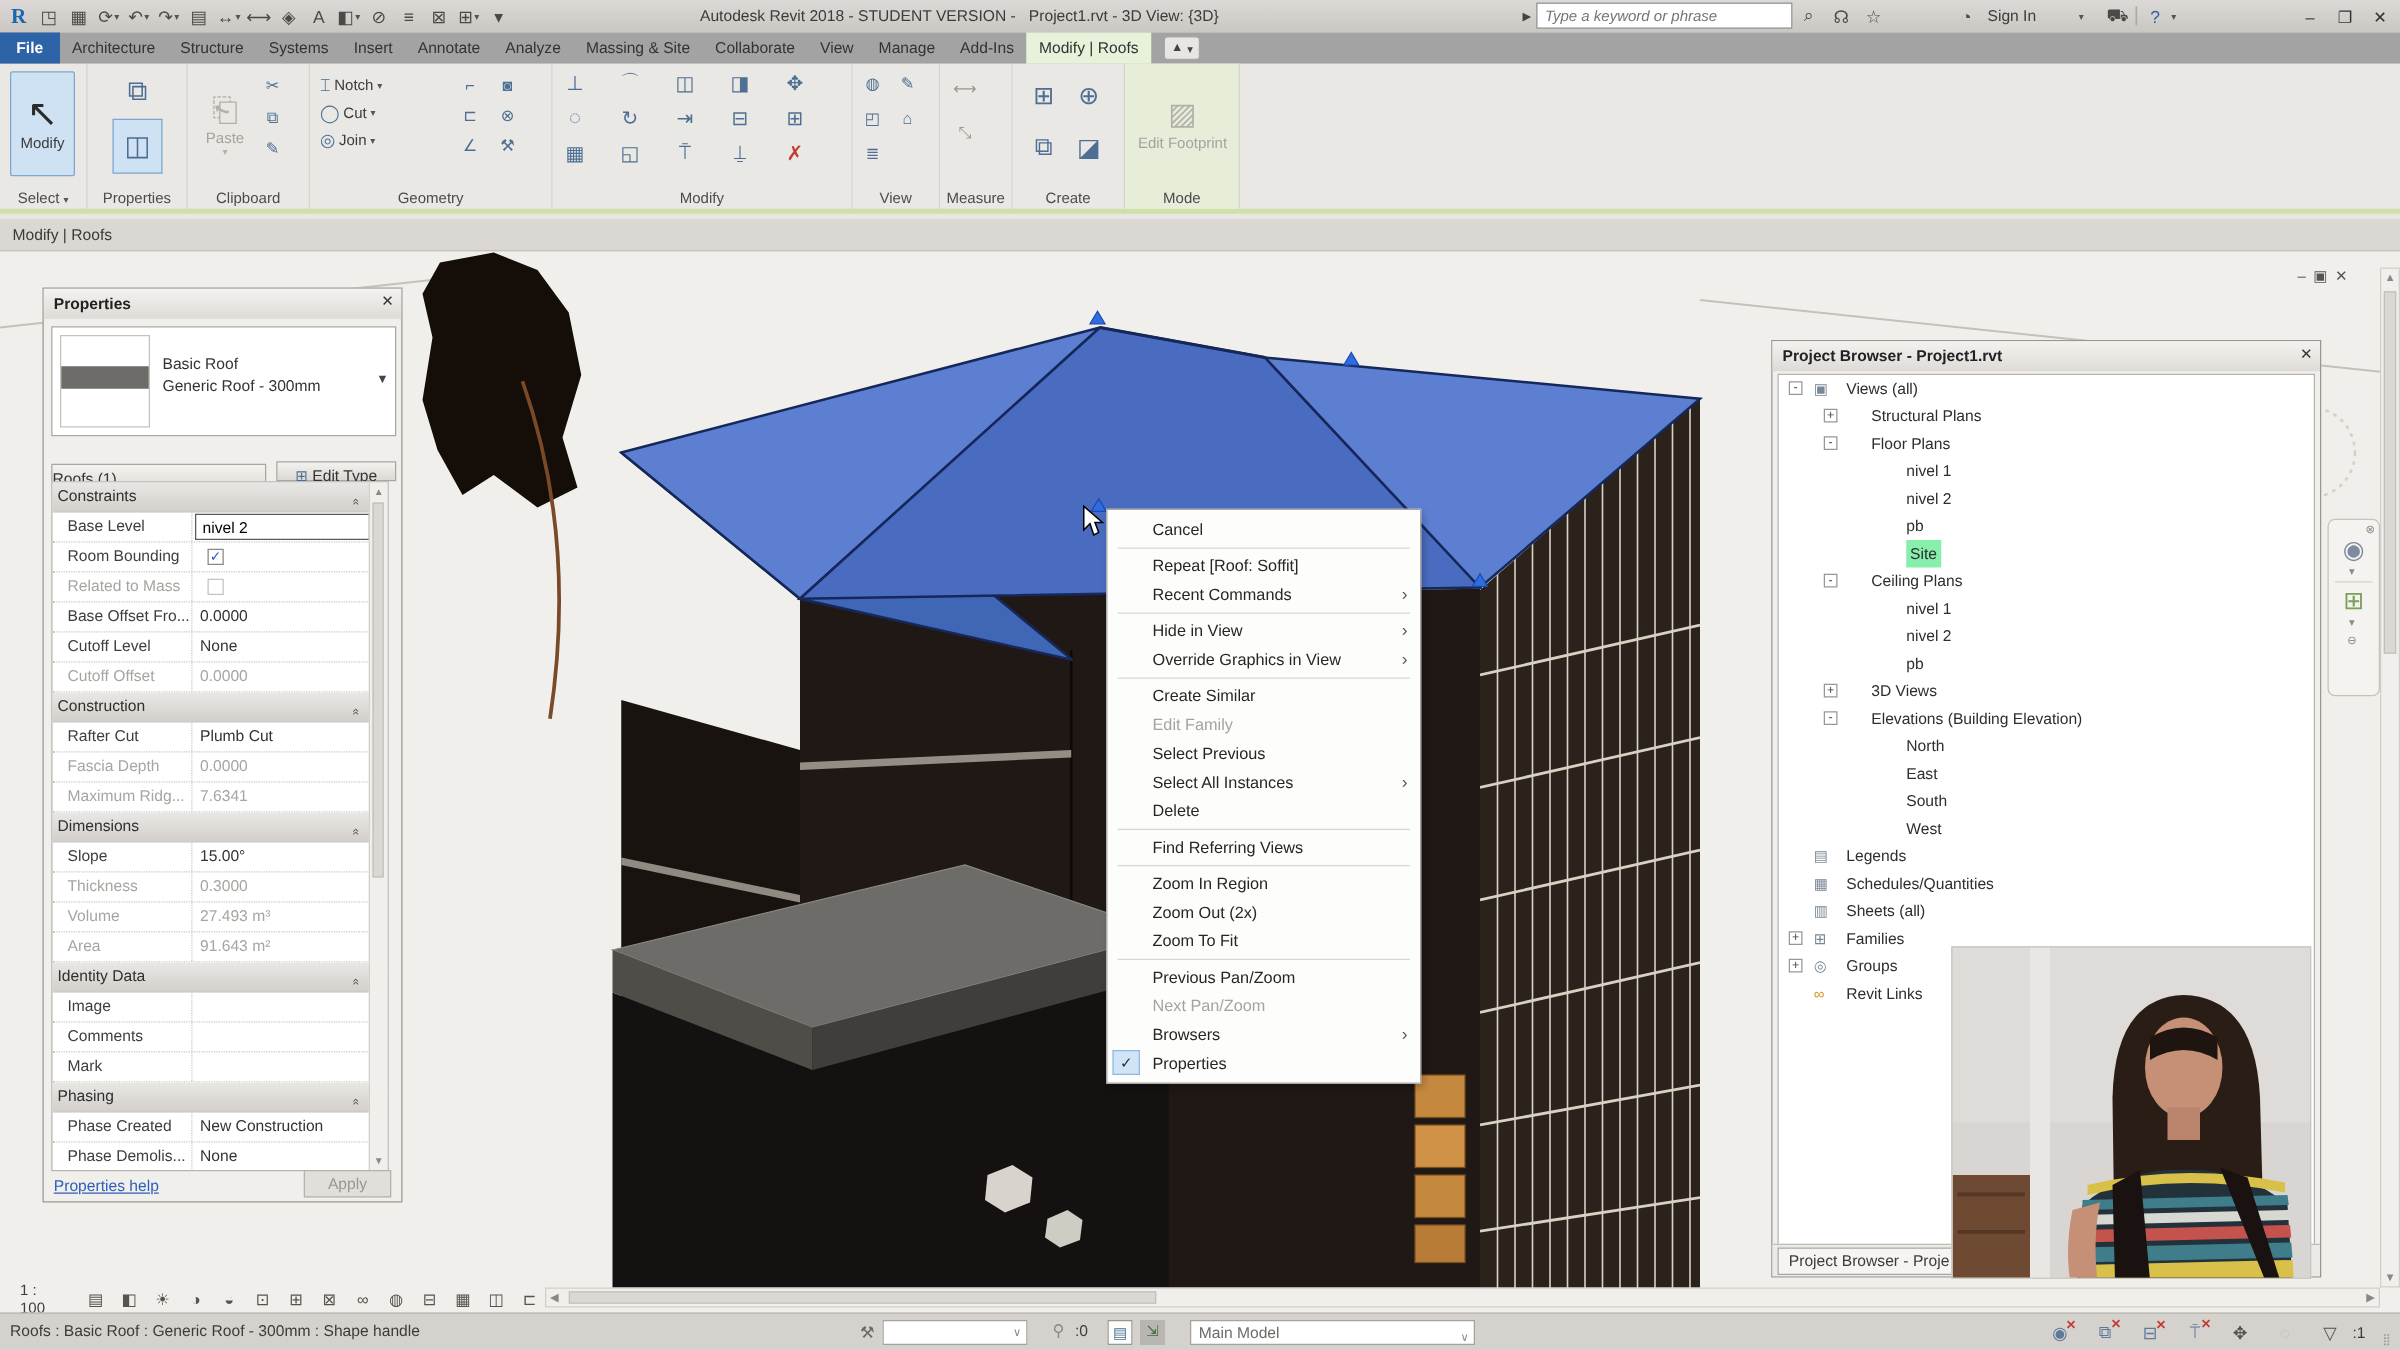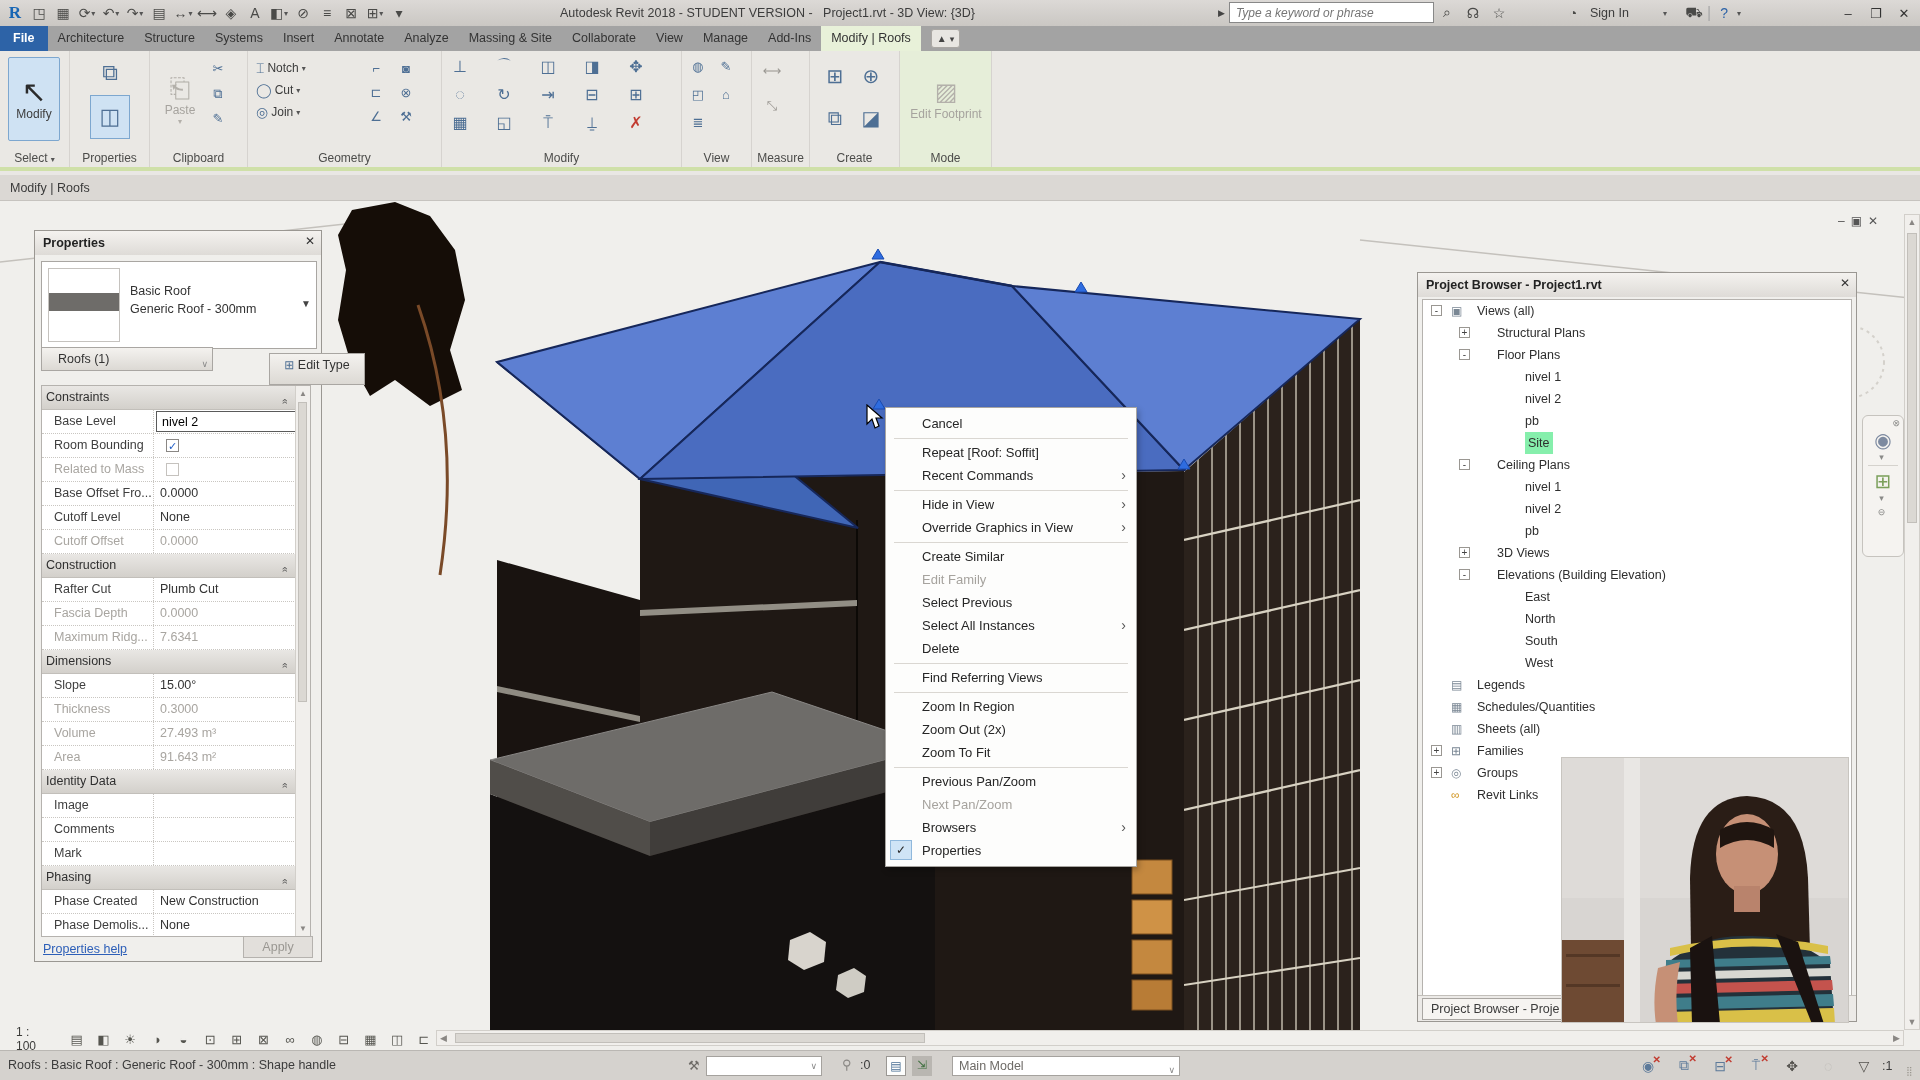--- a/index.html
+++ b/index.html
@@ -126,26 +126,26 @@
     background:#f0efec; border:1px solid #9a9792; z-index:10; font-size:12.5px; }
   #props-hdr { height:24px; line-height:24px; font-weight:bold; color:#222; padding-left:8px;
     background:linear-gradient(#f4f2ef,#dedbd7); }
   #props-close { position:absolute; right:6px; top:3px; font-size:12px; color:#333; }
   #type-sel { position:absolute; left:6px; top:30px; width:276px; height:88px; background:#fff;
     border:1px solid #a9a6a2; }
   #type-swatch { position:absolute; left:6px; top:6px; width:72px; height:74px; border:1px solid #c5c2be; background:#fff; }
   #type-swatch .band { position:absolute; left:0; top:24px; width:100%; height:18px; background:#6e6c69; }
   #type-name { position:absolute; left:88px; top:20px; color:#333; line-height:18px; }
   #type-car { position:absolute; right:5px; top:36px; font-size:10px; color:#444; }
-  #filter-dd { position:absolute; left:6px; top:116px; width:172px; height:24px;
+  #filter-dd { position:absolute; left:6px; top:140px; width:172px; height:24px;
     background:linear-gradient(#f4f2ef,#dcd9d4); border:1px solid #a9a6a2; line-height:22px;
-    padding-left:16px; color:#333; }
-  #edit-type { position:absolute; left:186px; top:122px; width:96px; height:32px;
+    padding-left:0; color:#333; }
+  #edit-type { position:absolute; left:186px; top:138px; width:96px; height:16px;
     background:linear-gradient(#f4f2ef,#dcd9d4); border:1px solid #a9a6a2; line-height:22px;
-    text-align:center; color:#333;margin-left:48px; }
+    text-align:center; color:#333; }
   #edit-type .g { color:#4e6f94; font-size:12px; }
   #pgrid { position:absolute; left:6px; top:154px; width:270px; height:552px; background:#fff;
     border:1px solid #b5b2ae; overflow:hidden; }
   .sect { height:24px; background:linear-gradient(#e9e7e4,#d3d0cb); border-bottom:1px solid #c2bfba;
     line-height:23px; padding-left:4px; color:#2f2f2f; position:relative; }
   .sect .chev { position:absolute; right:22px; top:4px; font-size:10px; color:#555;
     transform:rotate(-90deg); }
   .prow { height:24px; display:flex; border-bottom:1px dotted #c9c6c1; position:relative; }
   .prow .lbl { width:112px; padding-left:12px; line-height:23px; color:#3e3e3e;
     border-right:1px dotted #c9c6c1; white-space:nowrap; overflow:hidden; }
@@ -734,24 +734,24 @@
       </div>
       <div class="trow">
         <div class="exp" style="left: 36px;">+</div>
         <span class="tlabel" style="left: 74px;">3D Views</span>
       </div>
       <div class="trow">
         <div class="exp" style="left: 36px;">-</div>
         <span class="tlabel" style="left: 74px;">Elevations (Building Elevation)</span>
       </div>
       <div class="trow">
+        <span class="tlabel" style="left: 102px;">North</span>
+      </div>
+      <div class="trow">
         <span class="tlabel" style="left: 102px;">East</span>
-      </div>
-      <div class="trow">
-        <span class="tlabel" style="left: 102px;">North</span>
       </div>
       <div class="trow">
         <span class="tlabel" style="left: 102px;">South</span>
       </div>
       <div class="trow">
         <span class="tlabel" style="left: 102px;">West</span>
       </div>
       <div class="trow">
         <span class="tic" style="left: 28px;">▤</span>
         <span class="tlabel" style="left: 54px;">Legends</span>

